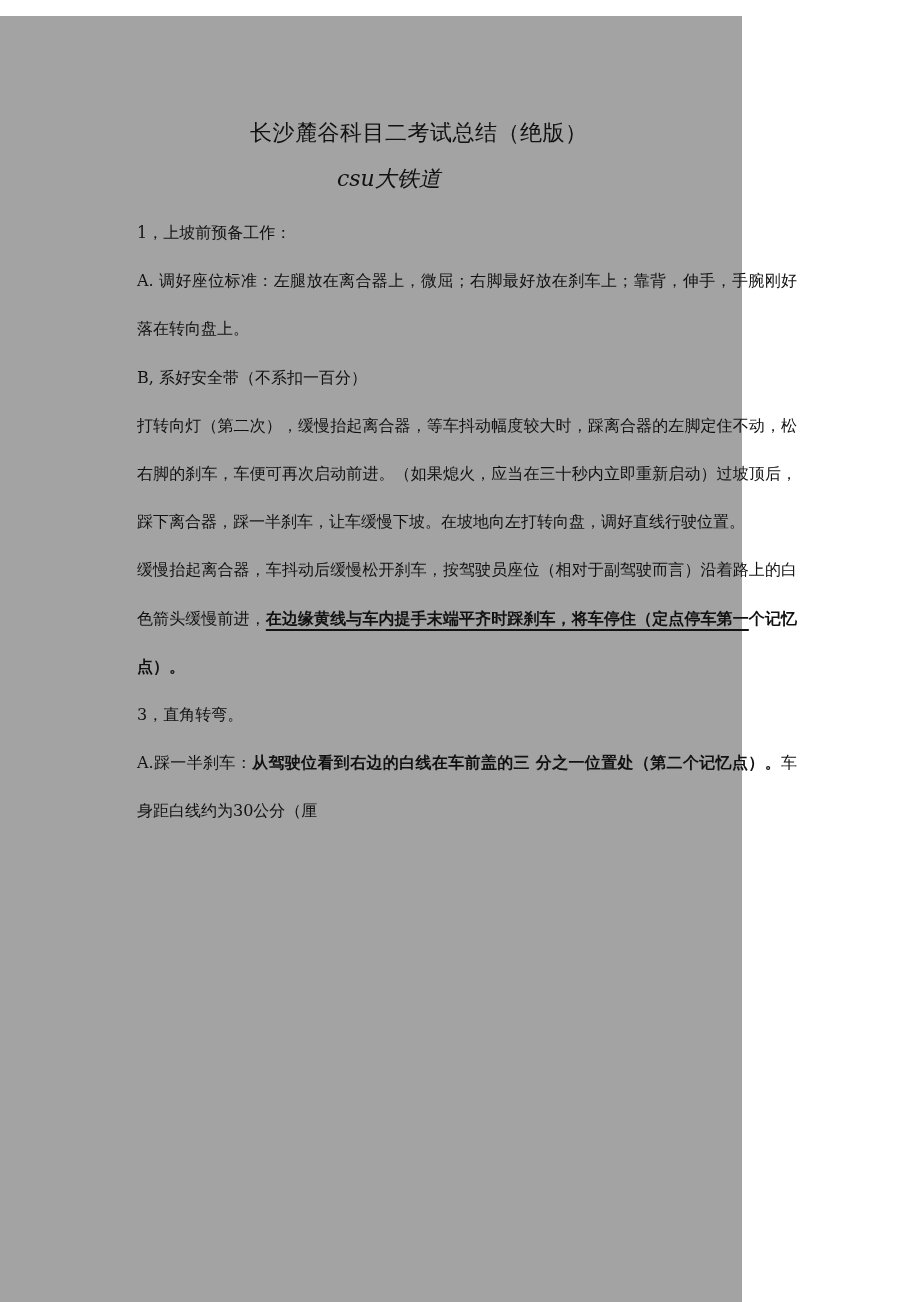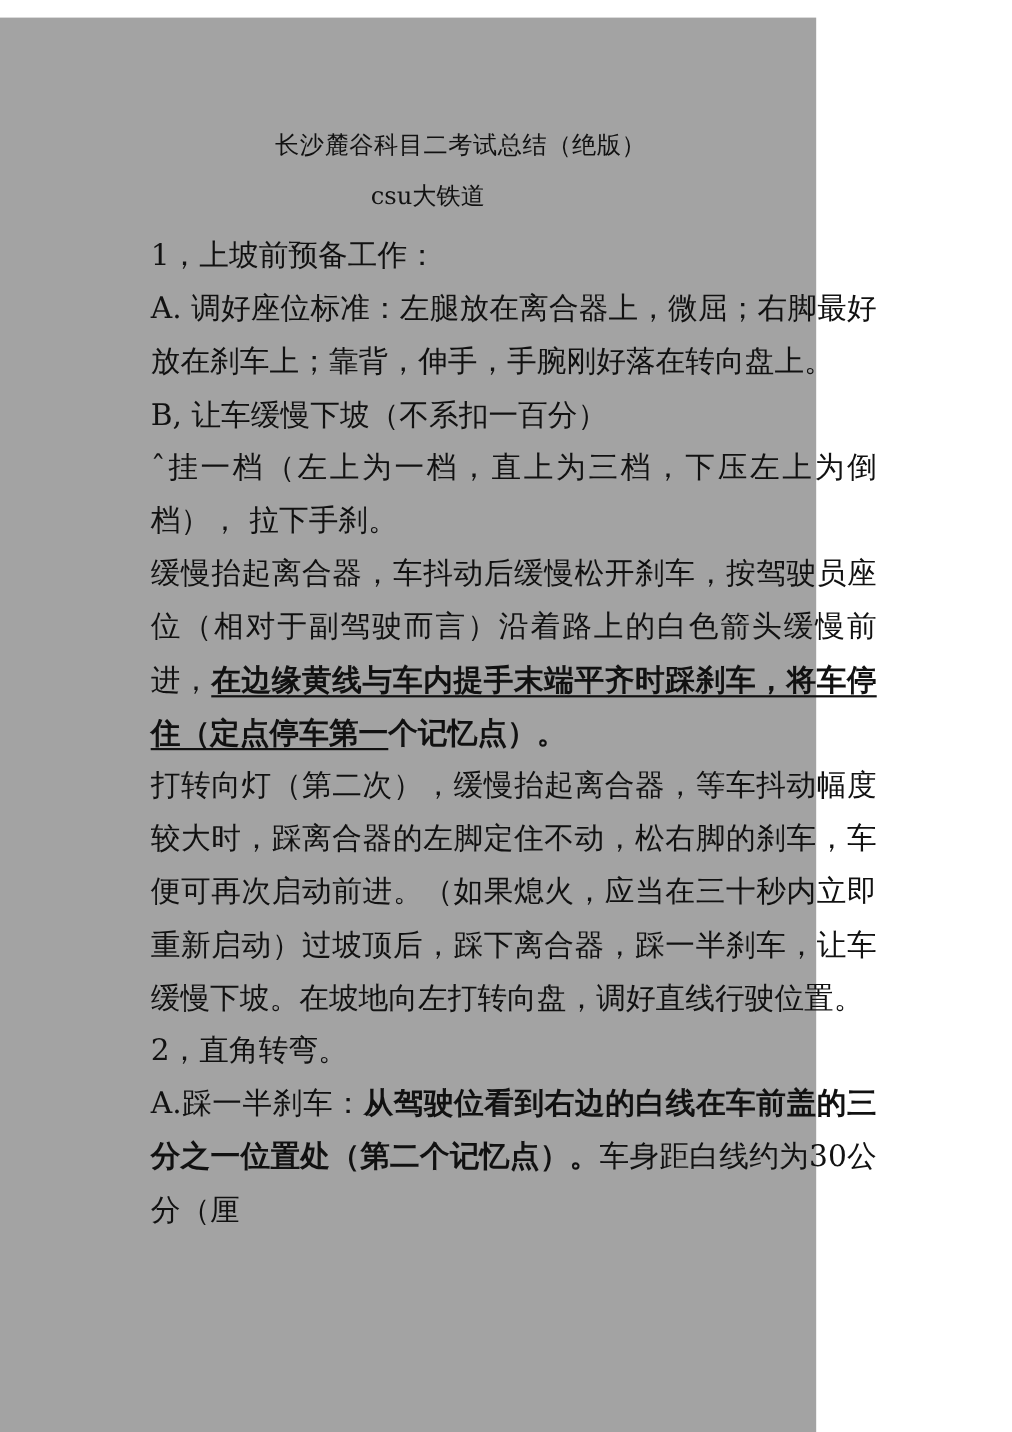--- a/index.html
+++ b/index.html
@@ -31,27 +31,28 @@
       white-space: nowrap;
       letter-spacing: 0.5px;
     }
     .subtitle {
       position: absolute;
       left: 337px;
       top: 146px;
       font-size: 22px;
       line-height: 34px;
       white-space: nowrap;
+      font-style: italic;
     }
     .body {
       position: absolute;
       left: 137px;
       top: 193px;
       width: 660px;
-      font-size: 27px;
+      font-size: 16px;
       line-height: 48.2px;
       text-align: justify;
       text-justify: inter-character;
     }
     .para {
       margin: 0;
       padding: 0;
     }
     .bold { font-weight: bold; font-family: "DejaVu Sans", "Liberation Sans", sans-serif; }
     .ul { text-decoration: underline; text-underline-offset: 5px; text-decoration-thickness: 2px; }
@@ -61,23 +62,22 @@
 
 <div class="page">
 
   <div class="title">长沙麓谷科目二考试总结（绝版）</div>
   <div class="subtitle">csu大铁道</div>
 
   <div class="body">
 
     <p class="para">1，上坡前预备工作：</p>
     <p class="para">A. 调好座位标准：左腿放在离合器上，微屈；右脚最好放在刹车上；靠背，伸手，手腕刚好落在转向盘上。</p>
-    <p class="para">B, 让车缓慢下坡（不系扣一百分）</p>
-    <p class="para">ˆ挂一档（左上为一档，直上为三档，下压左上为倒档）， 拉下手刹。</p>
+    <p class="para">B, 系好安全带（不系扣一百分）</p>
 
+    <p class="para">打转向灯（第二次），缓慢抬起离合器，等车抖动幅度较大时，踩离合器的左脚定住不动，松右脚的刹车，车便可再次启动前进。（如果熄火，应当在三十秒内立即重新启动）过坡顶后，踩下离合器，踩一半刹车，让车缓慢下坡。在坡地向左打转向盘，调好直线行驶位置。</p>
     <p class="para"><span>缓慢抬起离合器，车抖动后缓慢松开刹车，按驾驶员座位（相对于副驾驶而言）沿着路上的白色箭头缓慢前进，</span><span class="bold ul">在边缘黄线与车内提手末端平齐时踩刹车，将车停住（定点停车第一</span><span class="bold">个记忆点）。</span></p>
-    <p class="para">打转向灯（第二次），缓慢抬起离合器，等车抖动幅度较大时，踩离合器的左脚定住不动，松右脚的刹车，车便可再次启动前进。（如果熄火，应当在三十秒内立即重新启动）过坡顶后，踩下离合器，踩一半刹车，让车缓慢下坡。在坡地向左打转向盘，调好直线行驶位置。</p>
 
-    <p class="para">2，直角转弯。</p>
+    <p class="para">3，直角转弯。</p>
     <p class="para"><span>A.踩一半刹车：</span><span class="bold">从驾驶位看到右边的白线在车前盖的三 分之一位置处（第二个记忆点）。</span><span>车身距白线约为30公分（厘</span></p>
 
   </div>
 </div>
 
 </body></html>

